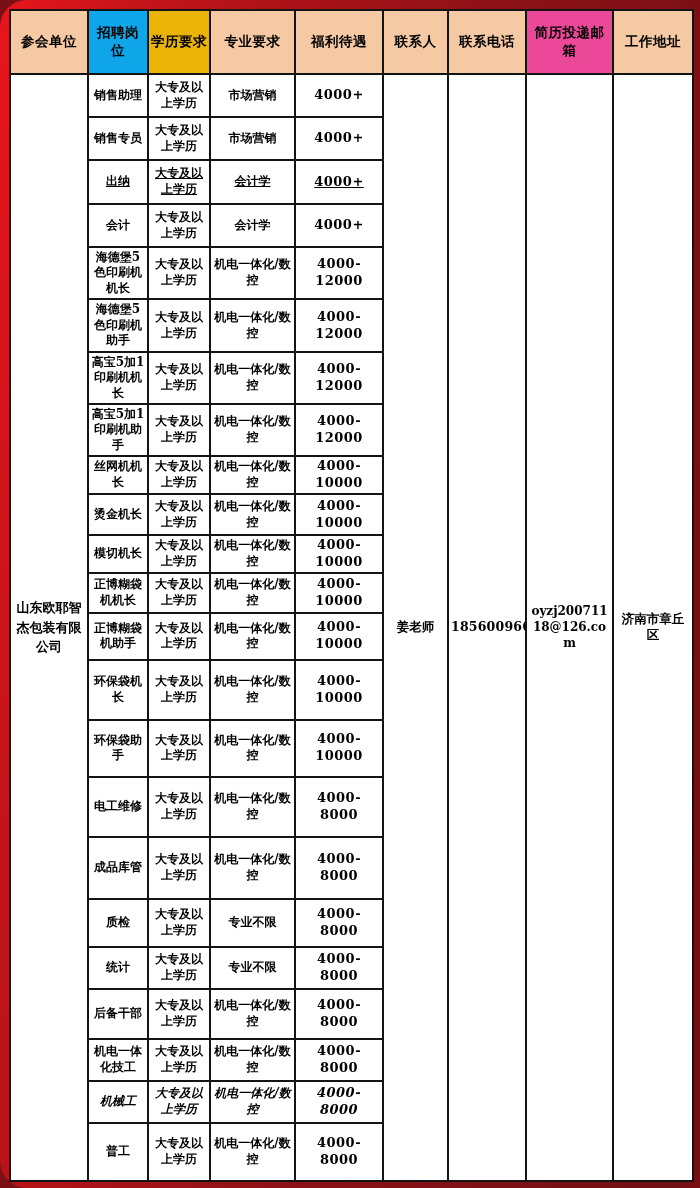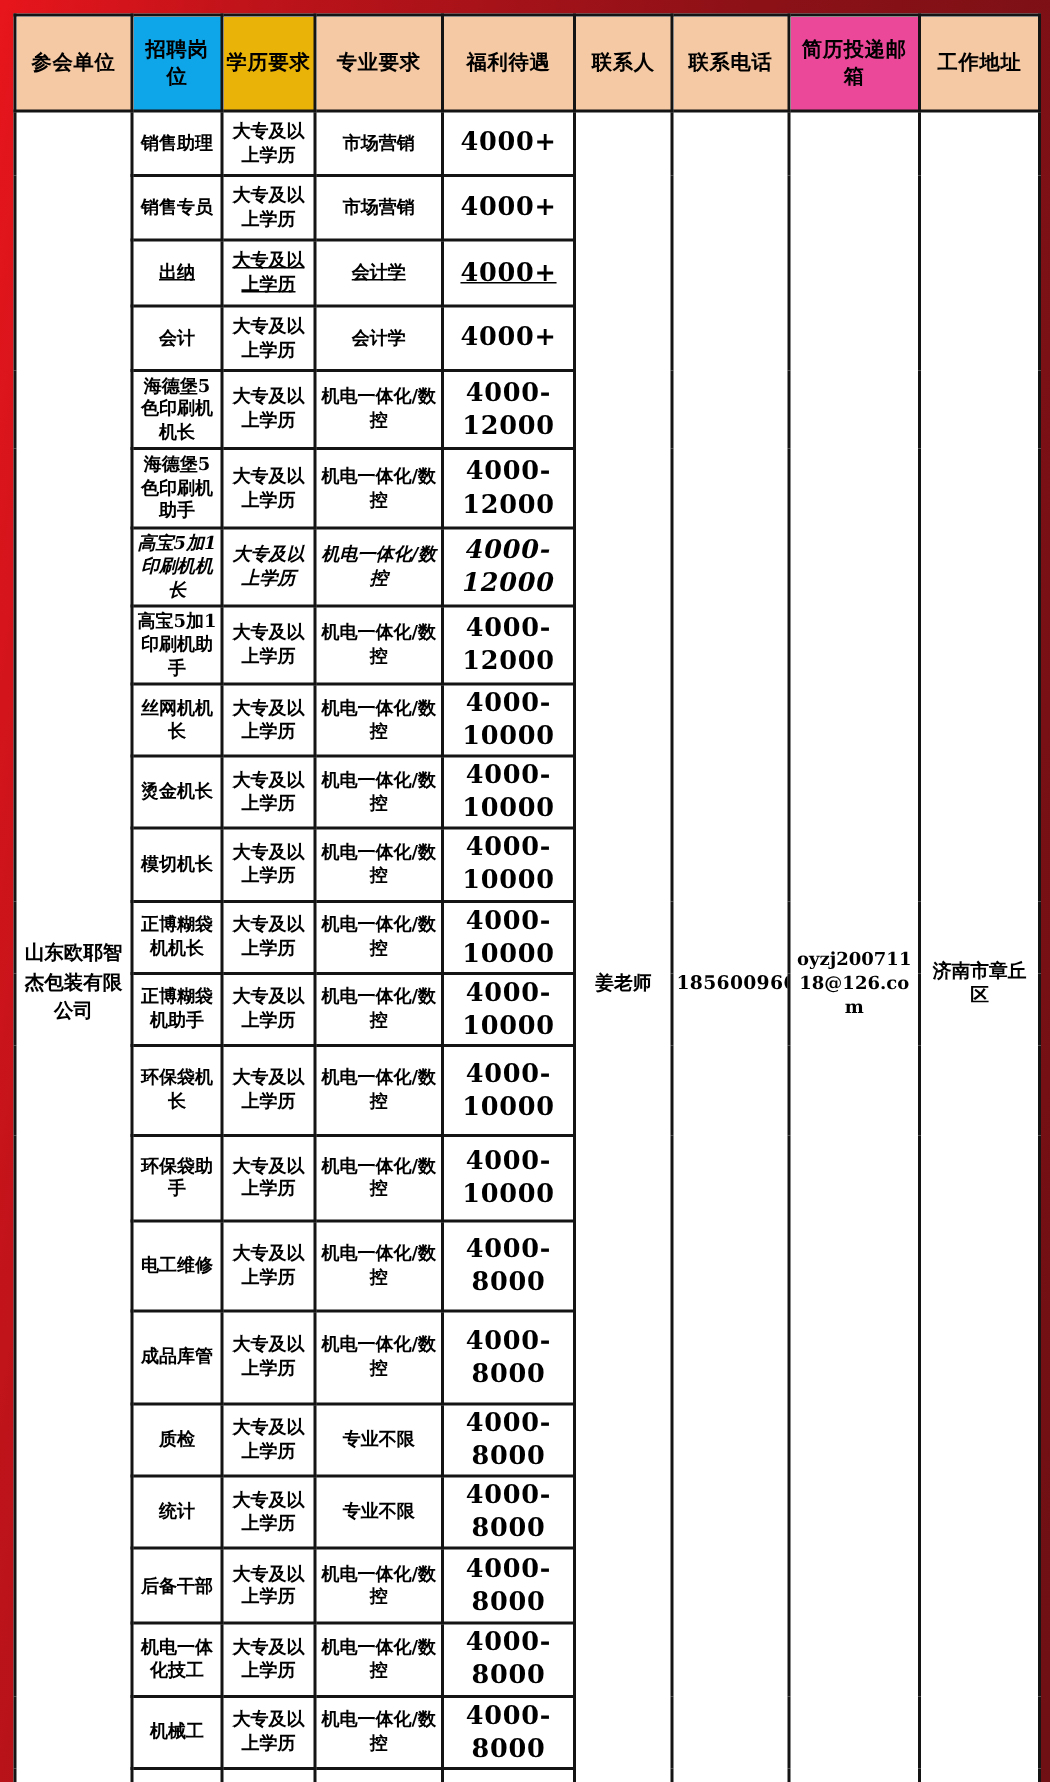--- a/index.html
+++ b/index.html
@@ -6,20 +6,21 @@
   body {
     width: 700px; height: 1188px;
     font-family: "DejaVu Serif", "Liberation Serif", serif;
     background: #7a1016;
   }
   .frame {
     box-sizing: border-box;
     width: 700px; height: 1188px;
     padding: 9px;
     background: linear-gradient(100deg, #e8151c 0%, #c0131a 18%, #8c1117 55%, #6f1014 100%);
+    border-radius: 27px;
   }
   table.jobs {
     width: 100%; height: 1170px;
     border-collapse: collapse;
     table-layout: fixed;
     background: #ffffff;
   }
   th, td {
     border: 2px solid #141414;
     text-align: center;
@@ -29,21 +30,21 @@
     padding: 1px 2px;
     overflow: hidden;
   }
   thead th {
     background: #f5c9a3;
     font-size: 13.5px;
     height: 60px;
     letter-spacing: 0.5px;
   }
   td { font-size: 12px; line-height: 1.3; }
-  td.salary { font-size: 17px; letter-spacing: 0.5px; }
+  td.salary { font-size: 13px; letter-spacing: 0.5px; }
   td.company { font-size: 13px; line-height: 1.5; }
   td.person, td.address { font-size: 12.5px; }
   td.phone { font-size: 12.5px; letter-spacing: 0.2px; }
   td.email { font-size: 12px; word-break: break-all; line-height: 1.35; }
 </style>
 </head>
 <body>
 
 <div class="frame">
   <table class="jobs">
@@ -106,21 +107,21 @@
           <td class="education">大专及以上学历</td>
           <td class="major">机电一体化/数控</td>
           <td class="salary">4000-12000</td>
         </tr>
         <tr style="height: 53px;">
           <td class="position">海德堡5色印刷机助手</td>
           <td class="education">大专及以上学历</td>
           <td class="major">机电一体化/数控</td>
           <td class="salary">4000-12000</td>
         </tr>
-        <tr style="height: 52px; font-style: italic;">
+        <tr style="height: 52px;">
           <td class="position">高宝5加1印刷机机长</td>
           <td class="education">大专及以上学历</td>
           <td class="major">机电一体化/数控</td>
           <td class="salary">4000-12000</td>
         </tr>
         <tr style="height: 52px;">
           <td class="position">高宝5加1印刷机助手</td>
           <td class="education">大专及以上学历</td>
           <td class="major">机电一体化/数控</td>
           <td class="salary">4000-12000</td>
@@ -196,21 +197,21 @@
           <td class="education">大专及以上学历</td>
           <td class="major">机电一体化/数控</td>
           <td class="salary">4000-8000</td>
         </tr>
         <tr style="height: 42px;">
           <td class="position">机电一体化技工</td>
           <td class="education">大专及以上学历</td>
           <td class="major">机电一体化/数控</td>
           <td class="salary">4000-8000</td>
         </tr>
-        <tr style="height: 42px;">
+        <tr style="height: 42px; font-style: italic;">
           <td class="position">机械工</td>
           <td class="education">大专及以上学历</td>
           <td class="major">机电一体化/数控</td>
           <td class="salary">4000-8000</td>
         </tr>
         <tr style="height: 58px;">
           <td class="position">普工</td>
           <td class="education">大专及以上学历</td>
           <td class="major">机电一体化/数控</td>
           <td class="salary">4000-8000</td>

